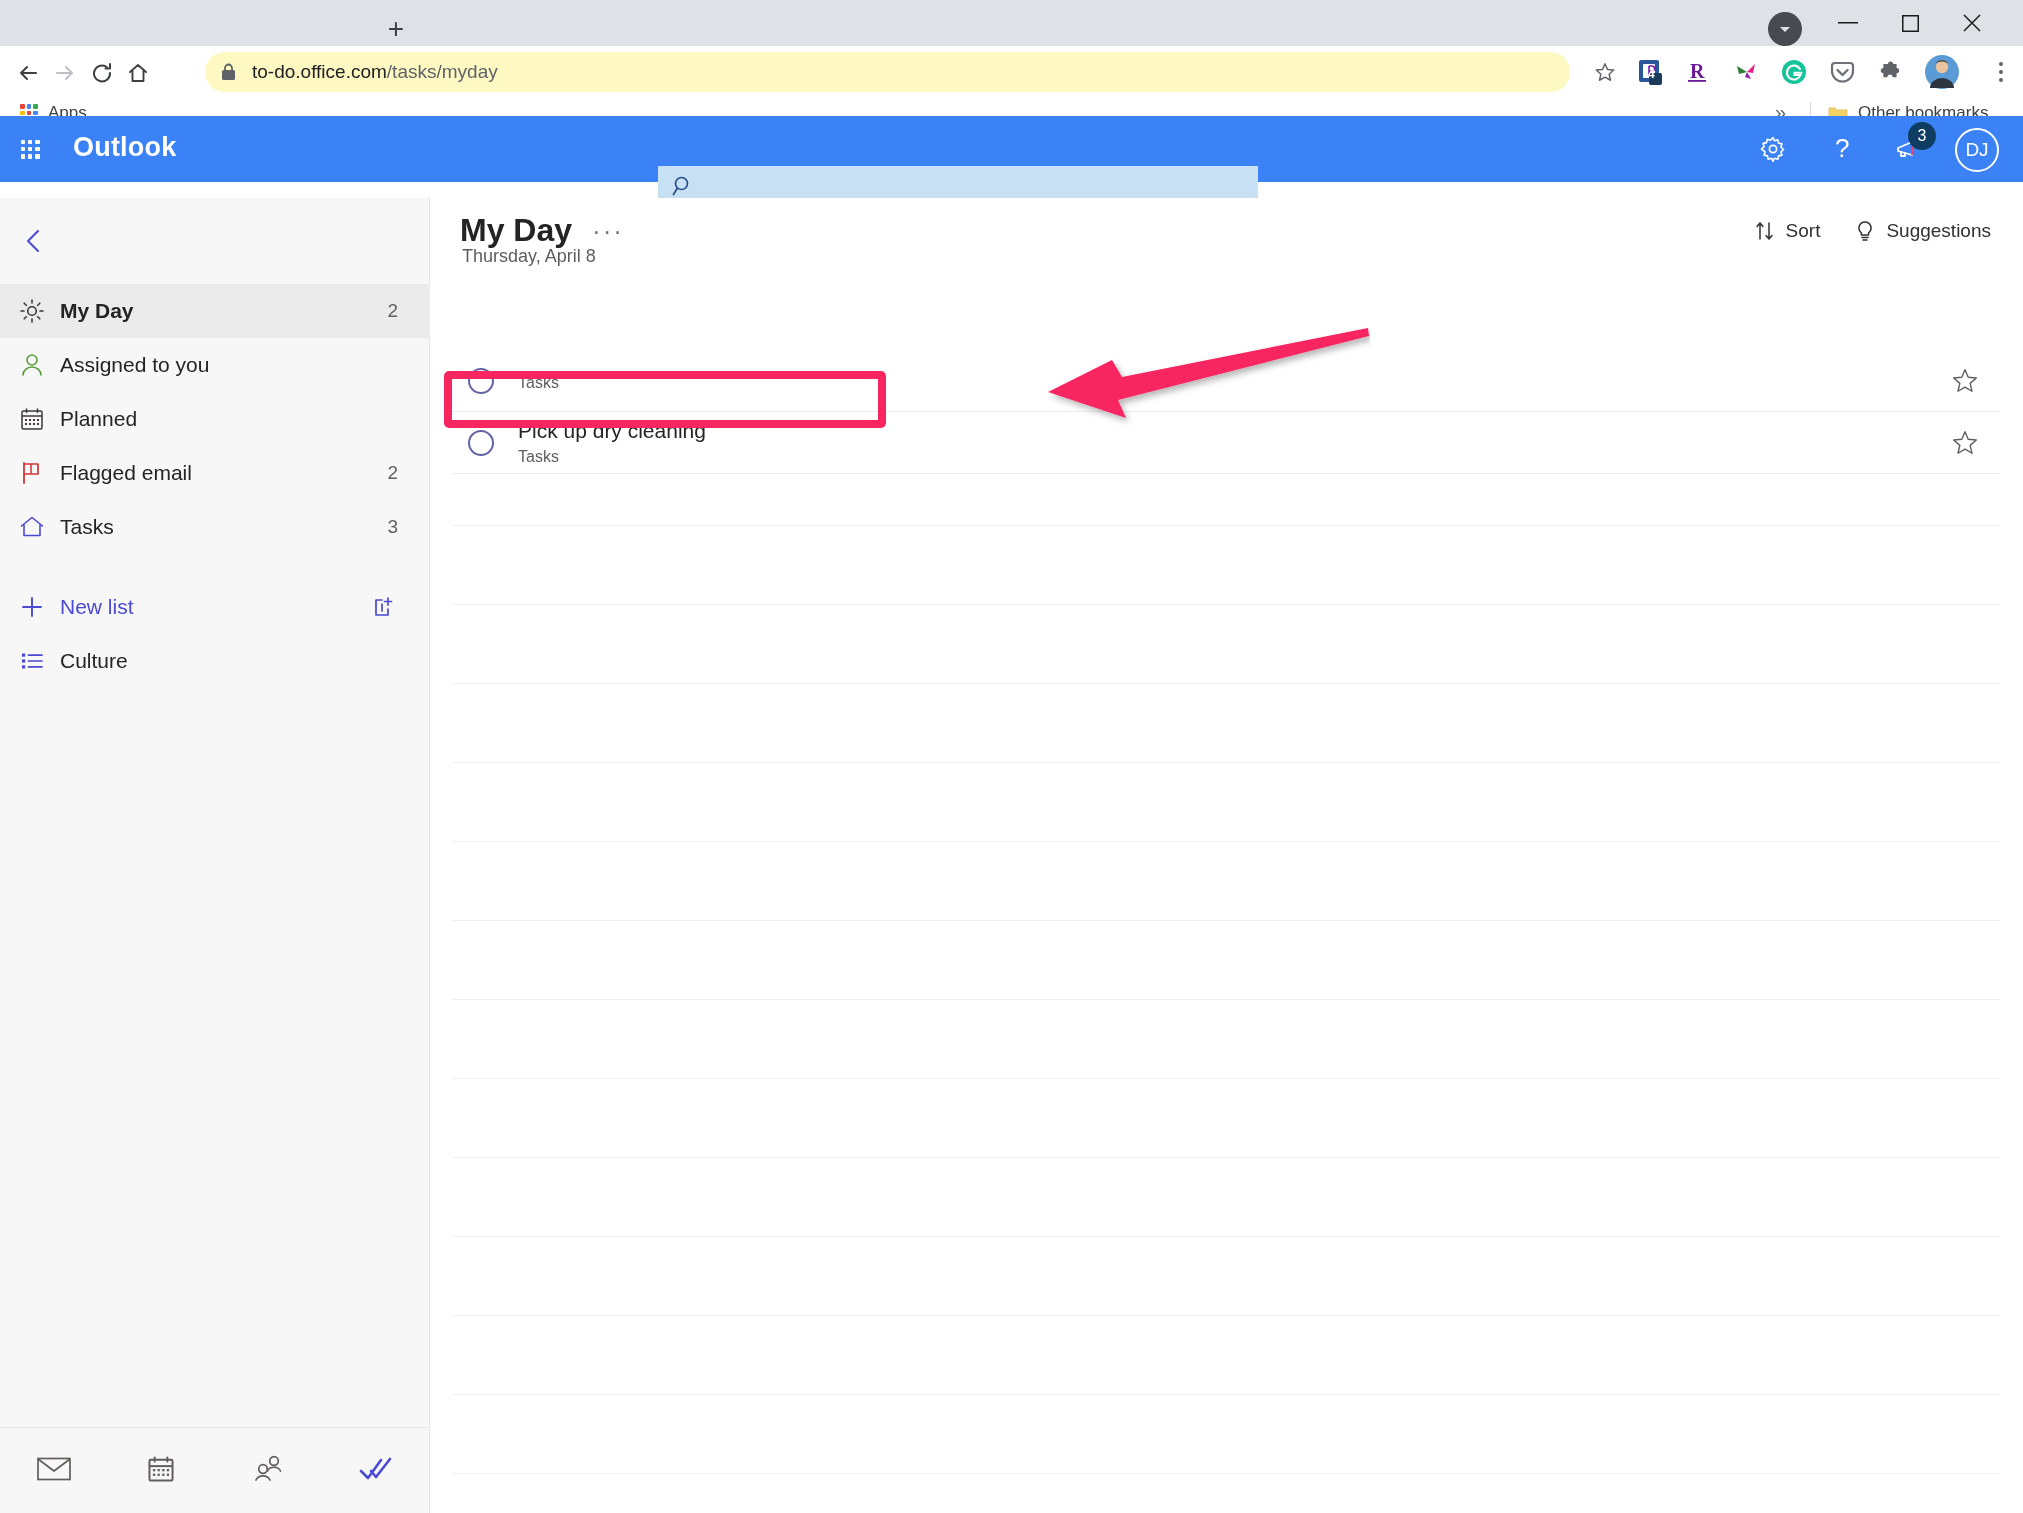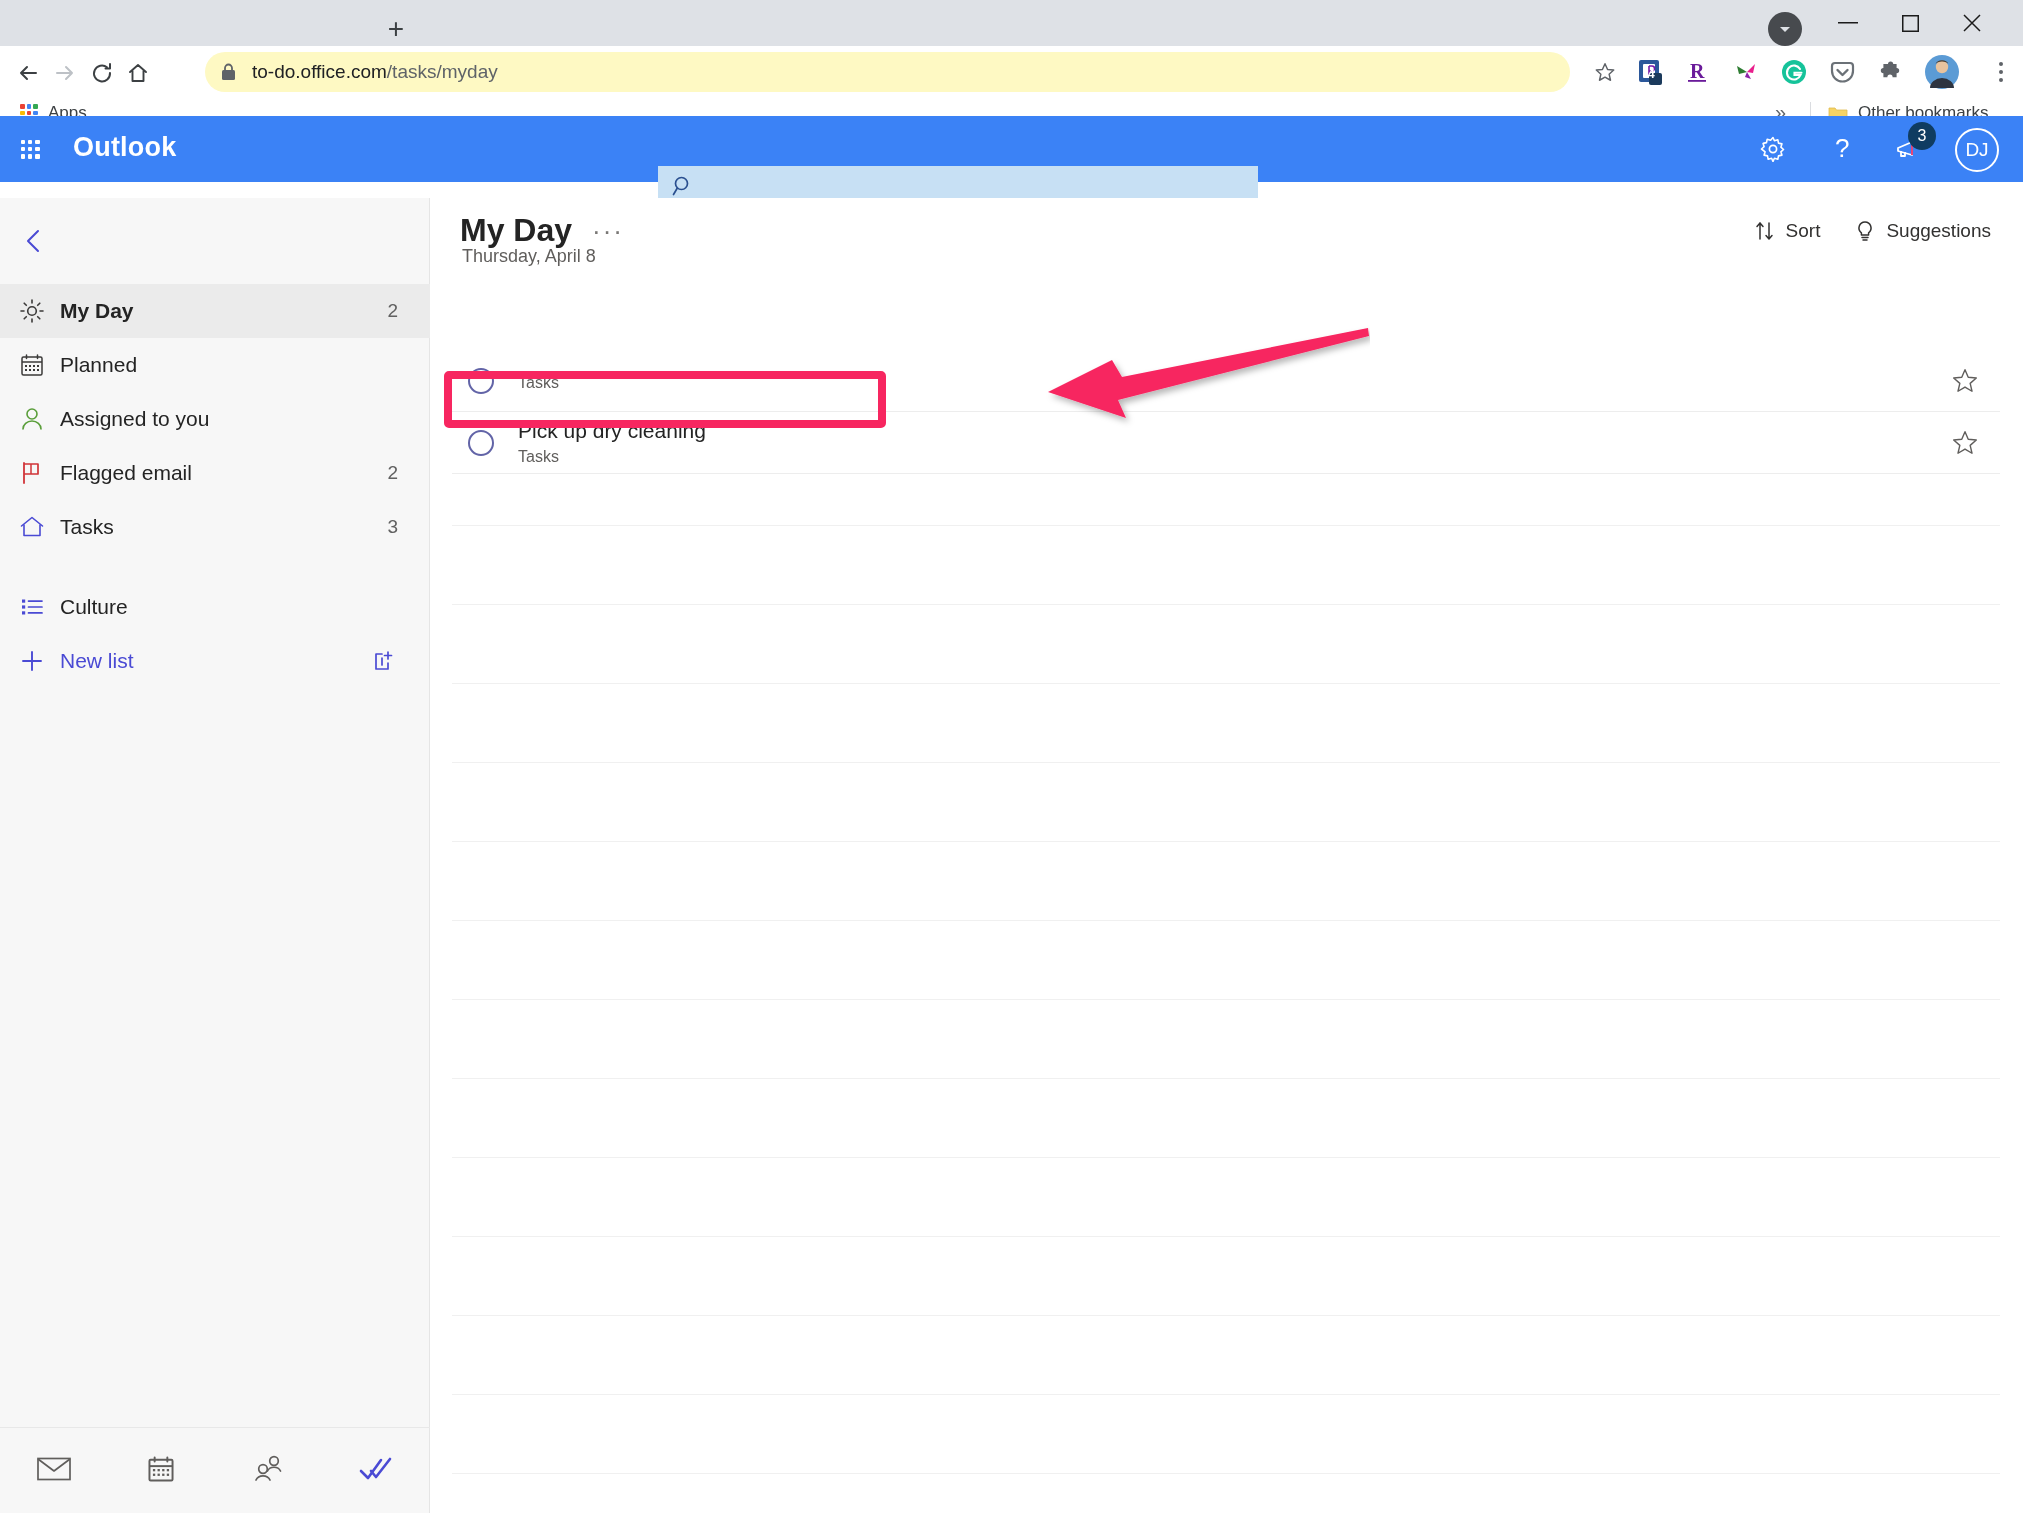--- a/index.html
+++ b/index.html
@@ -469,20 +469,31 @@
         </svg>
       </span>
       <span class="lbl">My Day</span>
       <span class="cnt">2</span>
     </div>
 
 
     <div class="nav-item">
       <span class="ico">
         <svg width="26" height="26" viewBox="0 0 26 26">
+          <circle cx="13" cy="8" r="5" fill="none" stroke="#5a9e3a" stroke-width="1.6"></circle>
+          <path d="M4 23 a9 8 0 0 1 18 0" fill="none" stroke="#5a9e3a" stroke-width="1.6" stroke-linecap="round"></path>
+        </svg>
+      </span>
+      <span class="lbl">Assigned to you</span>
+      <span class="cnt"></span>
+    </div>
+
+    <div class="nav-item">
+      <span class="ico">
+        <svg width="26" height="26" viewBox="0 0 26 26">
           <rect x="3" y="5" width="20" height="18" rx="1.5" fill="none" stroke="#3b3a39" stroke-width="1.5"></rect>
           <path d="M3 10 H23" stroke="#3b3a39" stroke-width="1.5"></path>
           <path d="M7.5 3 V6.5 M18.5 3 V6.5" stroke="#3b3a39" stroke-width="1.5" stroke-linecap="round"></path>
           <g fill="#3b3a39">
               <rect x="6" y="13" width="2" height="2"></rect>
               <rect x="10" y="13" width="2" height="2"></rect>
               <rect x="14" y="13" width="2" height="2"></rect>
               <rect x="18" y="13" width="2" height="2"></rect>
               <rect x="6" y="17" width="2" height="2"></rect>
               <rect x="10" y="17" width="2" height="2"></rect>
@@ -491,31 +502,20 @@
             </g>
         </svg>
       </span>
       <span class="lbl">Planned</span>
       <span class="cnt"></span>
     </div>
 
     <div class="nav-item">
       <span class="ico">
         <svg width="26" height="26" viewBox="0 0 26 26">
-          <circle cx="13" cy="8" r="5" fill="none" stroke="#5a9e3a" stroke-width="1.6"></circle>
-          <path d="M4 23 a9 8 0 0 1 18 0" fill="none" stroke="#5a9e3a" stroke-width="1.6" stroke-linecap="round"></path>
-        </svg>
-      </span>
-      <span class="lbl">Assigned to you</span>
-      <span class="cnt"></span>
-    </div>
-
-    <div class="nav-item">
-      <span class="ico">
-        <svg width="26" height="26" viewBox="0 0 26 26">
           <path d="M5 3 V23" stroke="#d13438" stroke-width="1.8" stroke-linecap="round"></path>
           <path d="M5 4 H19 V14 H5" fill="none" stroke="#d13438" stroke-width="1.7" stroke-linejoin="round"></path>
           <path d="M12 4 V14" stroke="#d13438" stroke-width="1.5"></path>
         </svg>
       </span>
       <span class="lbl">Flagged email</span>
       <span class="cnt">2</span>
     </div>
 
     <div class="nav-item">
@@ -523,48 +523,48 @@
         <svg width="26" height="26" viewBox="0 0 26 26">
           <path d="M2.5 12 L13 3.5 L23.5 12" fill="none" stroke="#4a4ad4" stroke-width="1.6" stroke-linecap="round" stroke-linejoin="round"></path>
           <path d="M5 11 V21.5 H21 V11" fill="none" stroke="#4a4ad4" stroke-width="1.6" stroke-linecap="round" stroke-linejoin="round"></path>
         </svg>
       </span>
       <span class="lbl">Tasks</span>
       <span class="cnt">3</span>
     </div>
 
     <div class="nav-gap"></div>
-
-    <div class="nav-item">
-      <span class="ico">
-        <svg width="26" height="26" viewBox="0 0 26 26">
-          <rect x="3" y="5.5" width="3.2" height="3.2" fill="#4a4ad4"></rect>
-          <rect x="3" y="11.4" width="3.2" height="3.2" fill="#4a4ad4"></rect>
-          <rect x="3" y="17.3" width="3.2" height="3.2" fill="#4a4ad4"></rect>
-          <path d="M9.5 7.1 H23 M9.5 13 H23 M9.5 18.9 H23" stroke="#4a4ad4" stroke-width="1.7" stroke-linecap="round"></path>
-        </svg>
-      </span>
-      <span class="lbl">Culture</span>
-      <span class="cnt"></span>
-    </div>
 
     <div class="nav-item newlist">
       <span class="ico plus">
         <svg width="26" height="26" viewBox="0 0 26 26">
             <path d="M13 4 V22 M4 13 H22" stroke="#4a4ad4" stroke-width="1.9" stroke-linecap="round"></path>
           </svg>
       </span>
       <span class="lbl">New list</span>
       <span class="newlist-extra">
         <svg width="25" height="25" viewBox="0 0 25 25">
           <path d="M4 5 H10 M4 5 V20 H16 V14" fill="none" stroke="#4a4ad4" stroke-width="1.7" stroke-linecap="round" stroke-linejoin="round"></path>
           <path d="M10 9 V16" stroke="#4a4ad4" stroke-width="1.7" stroke-linecap="round"></path>
           <path d="M16 3 V10 M12.5 6.5 H19.5" stroke="#4a4ad4" stroke-width="1.7" stroke-linecap="round"></path>
         </svg>
       </span>
+    </div>
+
+    <div class="nav-item">
+      <span class="ico">
+        <svg width="26" height="26" viewBox="0 0 26 26">
+          <rect x="3" y="5.5" width="3.2" height="3.2" fill="#4a4ad4"></rect>
+          <rect x="3" y="11.4" width="3.2" height="3.2" fill="#4a4ad4"></rect>
+          <rect x="3" y="17.3" width="3.2" height="3.2" fill="#4a4ad4"></rect>
+          <path d="M9.5 7.1 H23 M9.5 13 H23 M9.5 18.9 H23" stroke="#4a4ad4" stroke-width="1.7" stroke-linecap="round"></path>
+        </svg>
+      </span>
+      <span class="lbl">Culture</span>
+      <span class="cnt"></span>
     </div>
 
   </div>
 
   <div class="bottom-bar">
     <div class="bottom-btn">
       <span>
         <svg width="34" height="26" viewBox="0 0 34 26">
           <rect x="1" y="2.5" width="32" height="21" fill="none" stroke="#605e5c" stroke-width="1.7"></rect>
           <path d="M1 3 L17 15 L33 3" fill="none" stroke="#605e5c" stroke-width="1.7" stroke-linejoin="round"></path>

